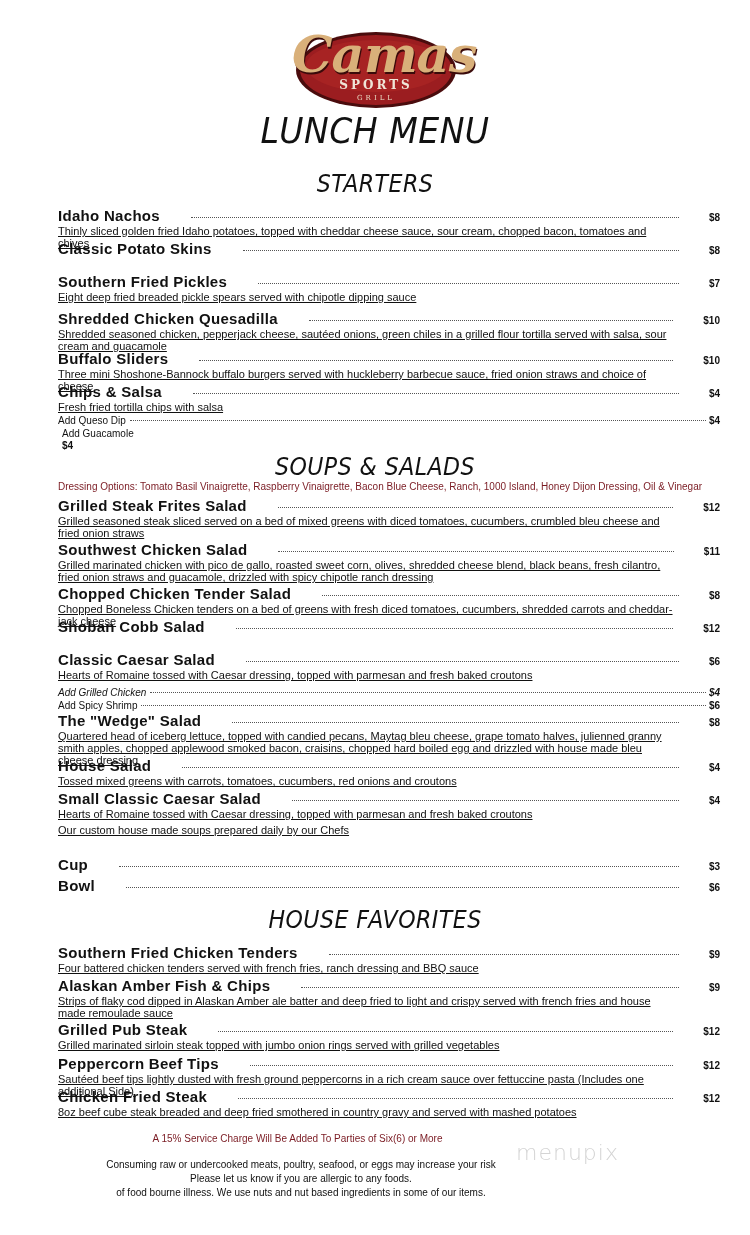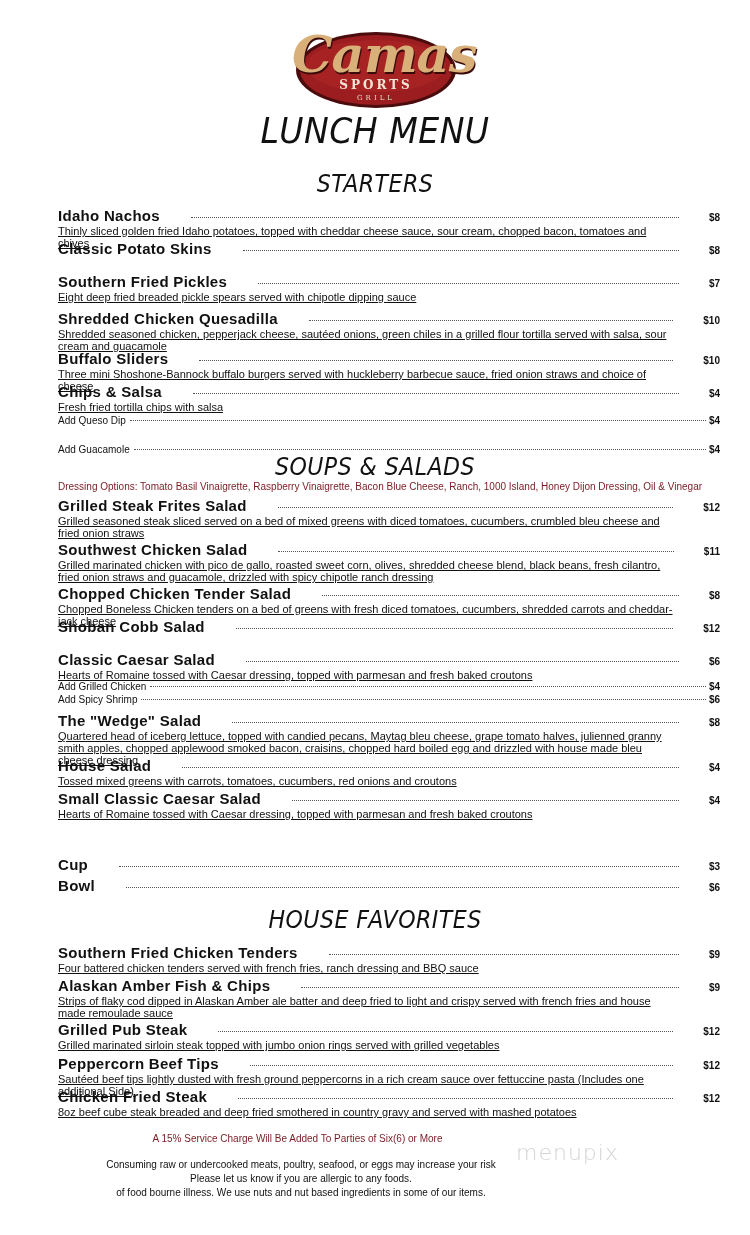--- a/index.html
+++ b/index.html
@@ -83,21 +83,21 @@
       <span class="name">Chips &amp; Salsa</span>
       <span class="dots"></span>
       <span class="price">$4</span>
     </div>
   <div class="desc">Fresh fried tortilla chips with salsa</div>
   <div class="addon" style="margin-top:2px;">
       <span>Add Queso Dip</span>
       <span class="dots"></span>
       <span class="price">$4</span>
     </div>
-  <div class="addon" style="margin-top:18px;">
+  <div class="addon" style="margin-top:2px;flex-direction:column;">
       <span>Add Guacamole</span>
       <span class="dots"></span>
       <span class="price">$4</span>
     </div>
 </div>
 
 <div class="title section-title" style="top:453px;">SOUPS &amp; SALADS</div>
 <div class="dressing">Dressing Options: Tomato Basil Vinaigrette, Raspberry Vinaigrette, Bacon Blue Cheese, Ranch, 1000 Island, Honey Dijon Dressing, Oil &amp; Vinegar</div>
 
 <div class="item" style="top:497px;">
@@ -131,21 +131,21 @@
       <span class="price">$12</span>
     </div>
 </div>
 <div class="item" style="top:651px;">
   <div class="row">
       <span class="name">Classic Caesar Salad</span>
       <span class="dots"></span>
       <span class="price">$6</span>
     </div>
   <div class="desc">Hearts of Romaine tossed with Caesar dressing, topped with parmesan and fresh baked croutons</div>
-  <div class="addon" style="margin-top:0;">
+  <div class="addon" style="margin-top:6px;font-style:italic;">
       <span>Add Grilled Chicken</span>
       <span class="dots"></span>
       <span class="price">$4</span>
     </div>
   <div class="addon" style="margin-top:2px;">
       <span>Add Spicy Shrimp</span>
       <span class="dots"></span>
       <span class="price">$6</span>
     </div>
 </div>
@@ -167,20 +167,21 @@
 </div>
 <div class="item" style="top:790px;">
   <div class="row">
       <span class="name">Small Classic Caesar Salad</span>
       <span class="dots"></span>
       <span class="price">$4</span>
     </div>
   <div class="desc">Hearts of Romaine tossed with Caesar dressing, topped with parmesan and fresh baked croutons</div>
 </div>
 <div class="item" style="top:823px;">
+  <div class="desc">Our custom house made soups prepared daily by our Chefs</div>
 </div>
 <div class="item" style="top:856px;">
   <div class="row">
       <span class="name">Cup</span>
       <span class="dots"></span>
       <span class="price">$3</span>
     </div>
 </div>
 <div class="item" style="top:877px;text-align:center;">
   <div class="row">

